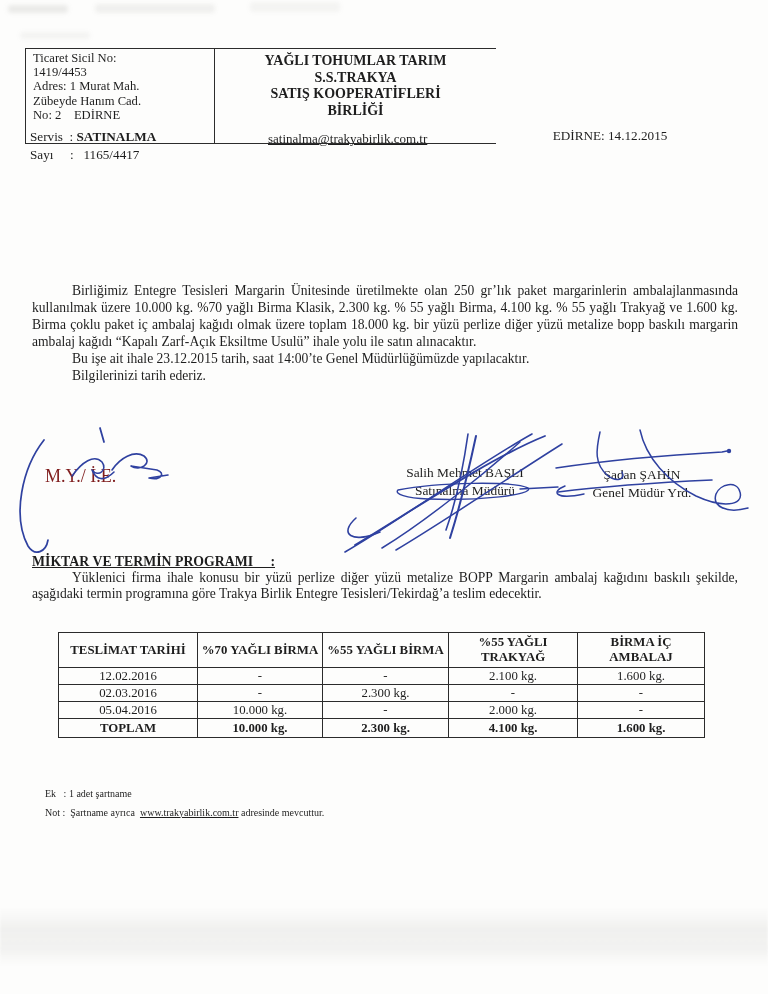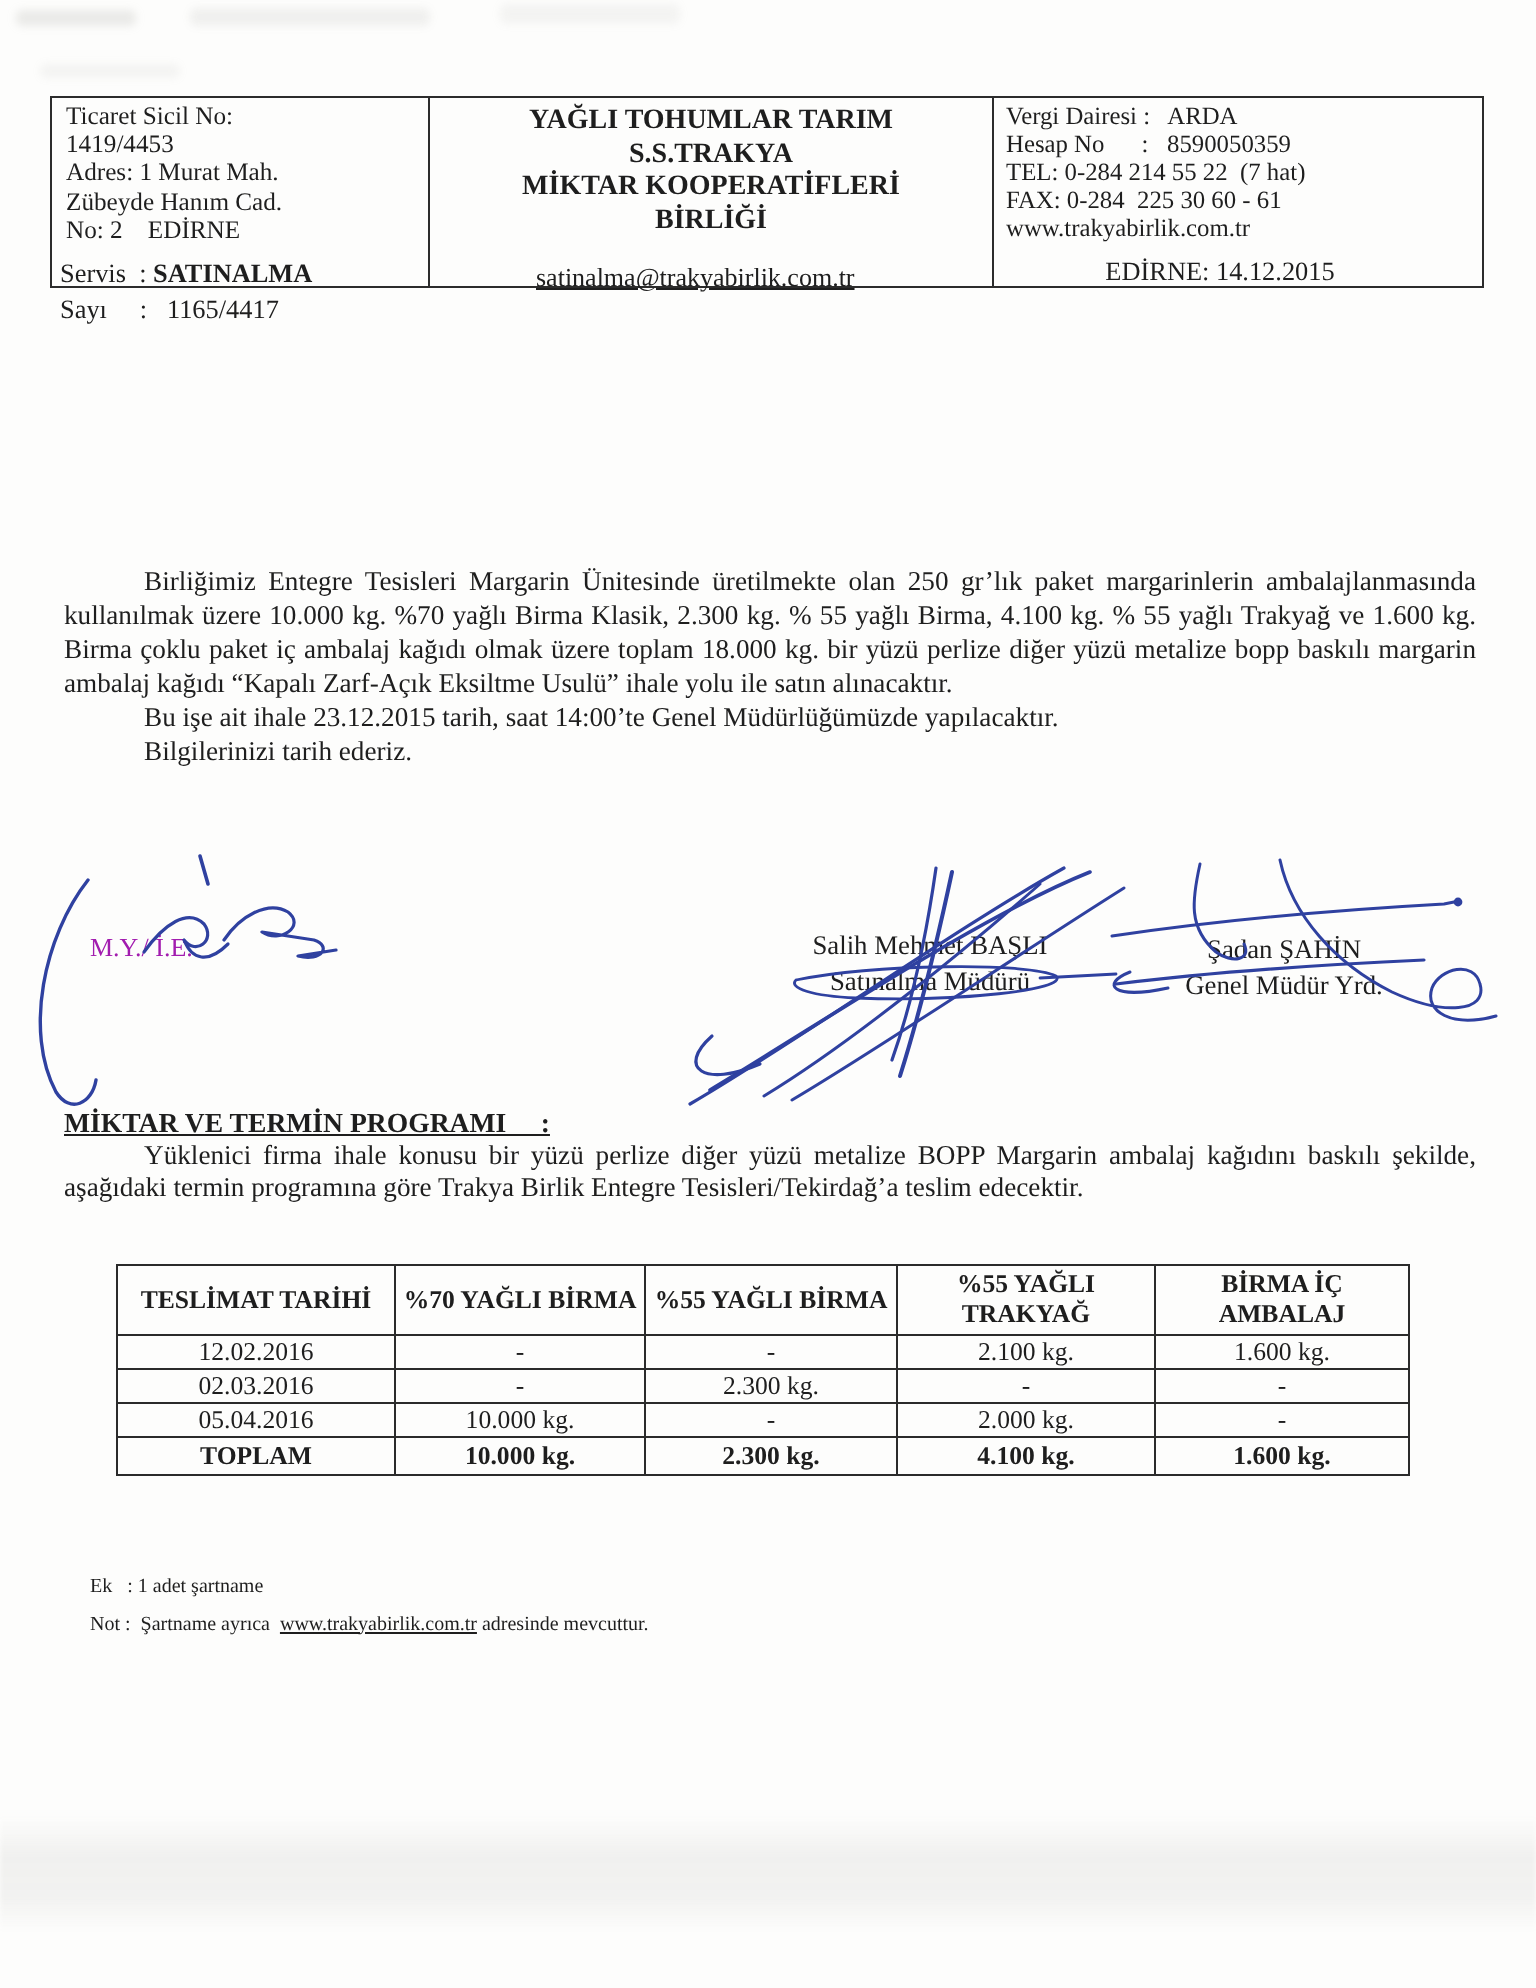--- a/index.html
+++ b/index.html
@@ -26,21 +26,21 @@
   .pre{white-space:pre;}
   .b{font-weight:bold;}
   .email{position:absolute;left:268px;top:131px;font-size:13px;text-decoration:underline;}
   .citydate{position:absolute;left:540px;top:128px;width:140px;text-align:center;font-size:13.2px;}
   
   .bodytext{position:absolute;left:32px;top:283px;width:706px;font-size:13.6px;line-height:16.9px;}
   .bodytext p{margin:0;text-align:justify;text-indent:40px;}
   .bodytext p.noj{text-align:left;}
   
   .sigzone{position:absolute;left:0;top:420px;width:768px;height:150px;}
-  .initials{position:absolute;left:45px;top:46px;font-size:13px;color:#a21caf;}
+  .initials{position:absolute;left:45px;top:46px;font-size:18px;color:#7f1d1d;}
   .sigblock{position:absolute;text-align:center;font-size:13.4px;line-height:17.5px;}
   .sig1{left:390px;top:44px;width:150px;}
   .sig2{left:578px;top:46px;width:128px;}
   .sigsvg{position:absolute;left:0;top:0;width:768px;height:150px;}
   .sigsvg path{fill:none;stroke-linecap:round;stroke-linejoin:round;}
   
   .prog-head{position:absolute;left:32px;top:554px;font-size:13.8px;font-weight:bold;
     text-decoration:underline;white-space:pre;}
   .prog-par{position:absolute;left:32px;top:570px;width:706px;font-size:13.6px;
     line-height:16.3px;text-align:justify;text-indent:40px;margin:0;}
@@ -71,29 +71,22 @@
     <div class="lh-cell lh-left">
       <div class="lh-line">Ticaret Sicil No:</div>
       <div class="lh-line">1419/4453</div>
       <div class="lh-line">Adres: 1 Murat Mah.</div>
       <div class="lh-line">Zübeyde Hanım Cad.</div>
       <div class="lh-line">No: 2    EDİRNE</div>
     </div>
     <div class="lh-cell lh-center">
       <div>YAĞLI TOHUMLAR TARIM</div>
       <div>S.S.TRAKYA</div>
-      <div>MİKTAR KOOPERATİFLERİ</div>
+      <div>SATIŞ KOOPERATİFLERİ</div>
       <div>BİRLİĞİ</div>
-    </div>
-    <div class="lh-cell lh-right">
-      <div class="lh-line">Vergi Dairesi :   ARDA</div>
-      <div class="lh-line">Hesap No      :   8590050359</div>
-      <div class="lh-line">TEL: 0-284 214 55 22  (7 hat)</div>
-      <div class="lh-line">FAX: 0-284  225 30 60 - 61</div>
-      <div class="lh-line">www.trakyabirlik.com.tr</div>
     </div>
   </div>
 
   <div class="sub-left" style="top:129px;">
     <span class="pre">Servis  : </span><span class="b">SATINALMA</span>
   </div>
   <div class="sub-left" style="top:147px;">
     <span class="pre">Sayı     :   </span><span>1165/4417</span>
   </div>
   <div class="email">satinalma@trakyabirlik.com.tr</div>

